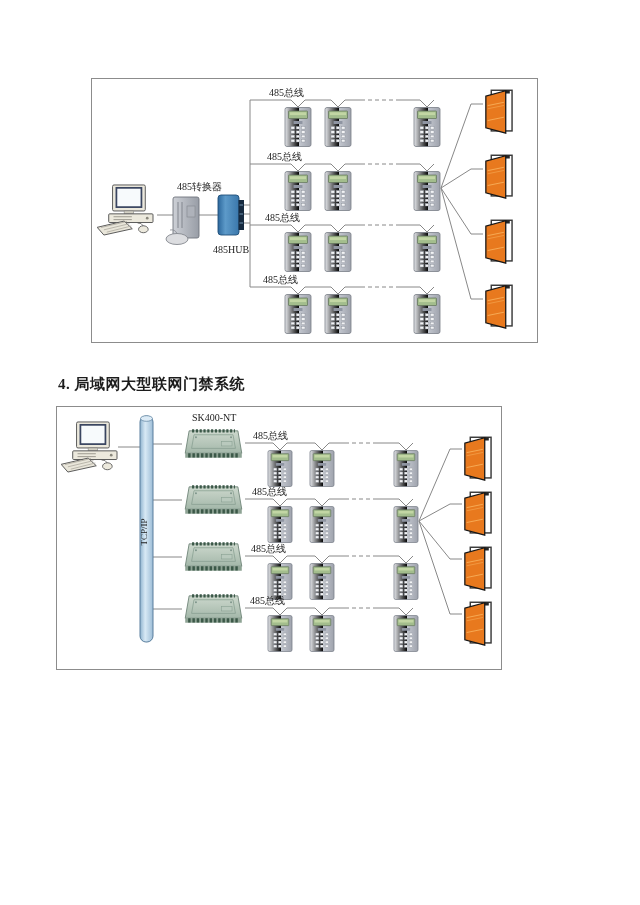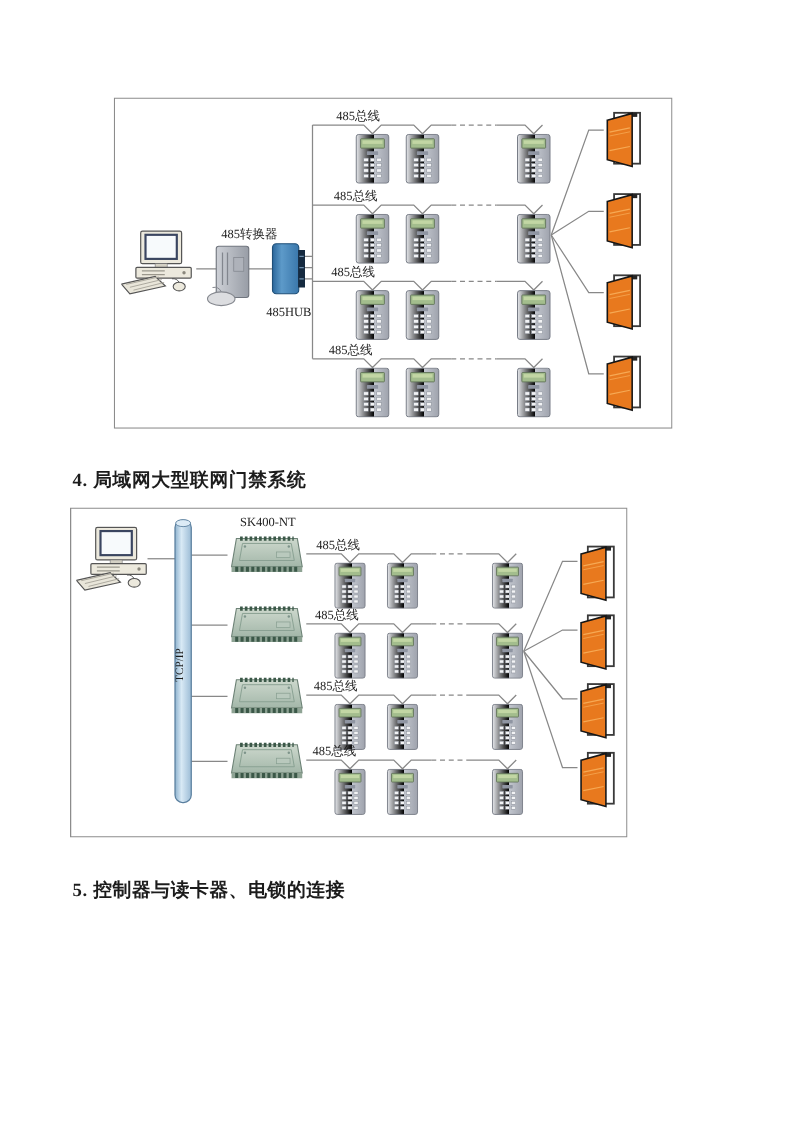--- a/index.html
+++ b/index.html
@@ -249,15 +249,14 @@
     <use href="#sym-door" x="406" y="139" width="31" height="47"></use>
     <use href="#sym-door" x="406" y="194" width="31" height="47"></use>
 
     <text class="devlabel" x="136" y="15">SK400-NT</text>
     <text class="buslabel" x="197" y="33">485总线</text>
     <text class="buslabel" x="196" y="89">485总线</text>
     <text class="buslabel" x="195" y="146">485总线</text>
     <text class="buslabel" x="194" y="198">485总线</text>
   </svg>
 
-  <div class="heading h5">5. 控制器与读卡器、电锁的连接</div>
 
 </div>
 
 </body></html>

